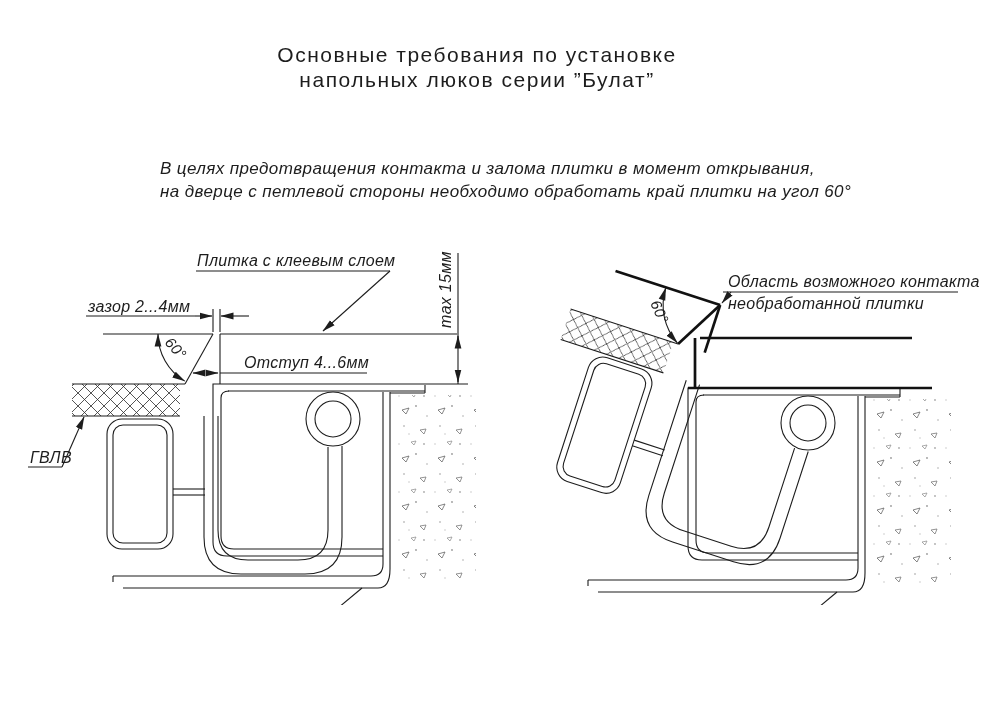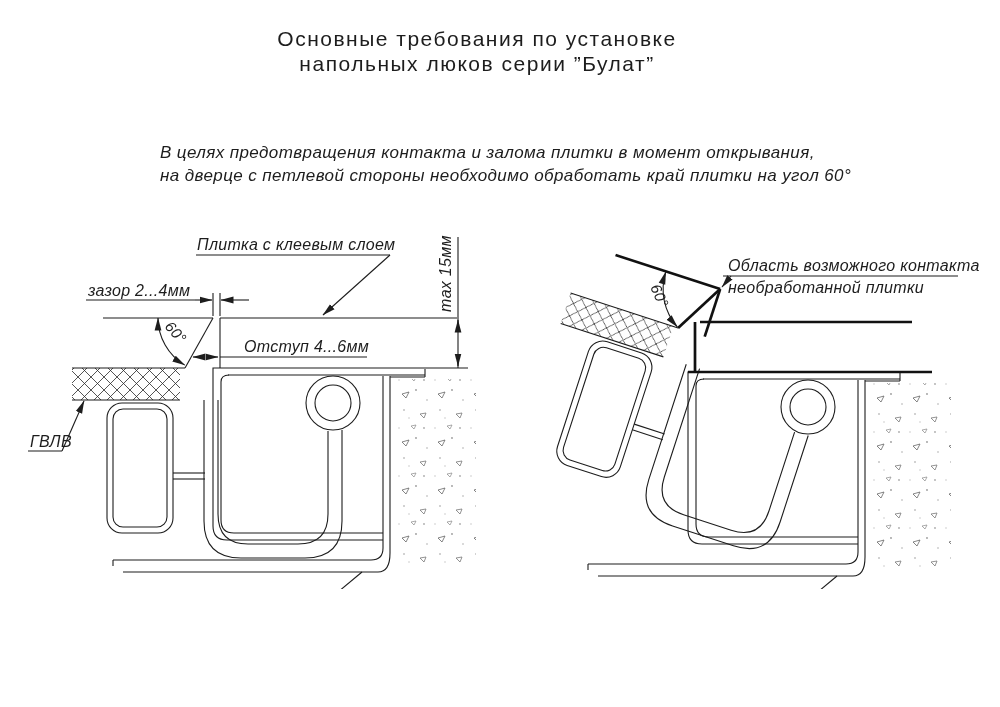--- a/index.html
+++ b/index.html
@@ -1,17 +1,17 @@
 <!DOCTYPE html>
 <html><head>
 <meta charset="utf-8">
 <style>
   html,body{margin:0;padding:0;background:#ffffff;}
   .page{position:relative;width:1000px;height:589px;background:#fff;overflow:hidden;
-        font-family:"Liberation Sans",sans-serif;}
+        font-family:"Liberation Sans",sans-serif;margin-top:16px;}
   svg{display:block;}
   .thin  {fill:none;stroke:#1d1d1d;stroke-width:1.1px;}
   .thick {fill:none;stroke:#111111;stroke-width:2.7px;}
   .ttl   {font-family:"Liberation Sans",sans-serif;font-size:21px;letter-spacing:1.5px;
           fill:#1d1d1d;text-anchor:middle;}
   .nt    {font-family:"Liberation Sans",sans-serif;font-style:italic;font-size:17px;
           letter-spacing:.4px;fill:#1d1d1d;}
   .lbl   {font-family:"Liberation Sans",sans-serif;font-style:italic;font-size:16px;
           letter-spacing:.3px;fill:#1d1d1d;}
   .lbl-s {font-family:"Liberation Sans",sans-serif;font-style:italic;font-size:15px;

